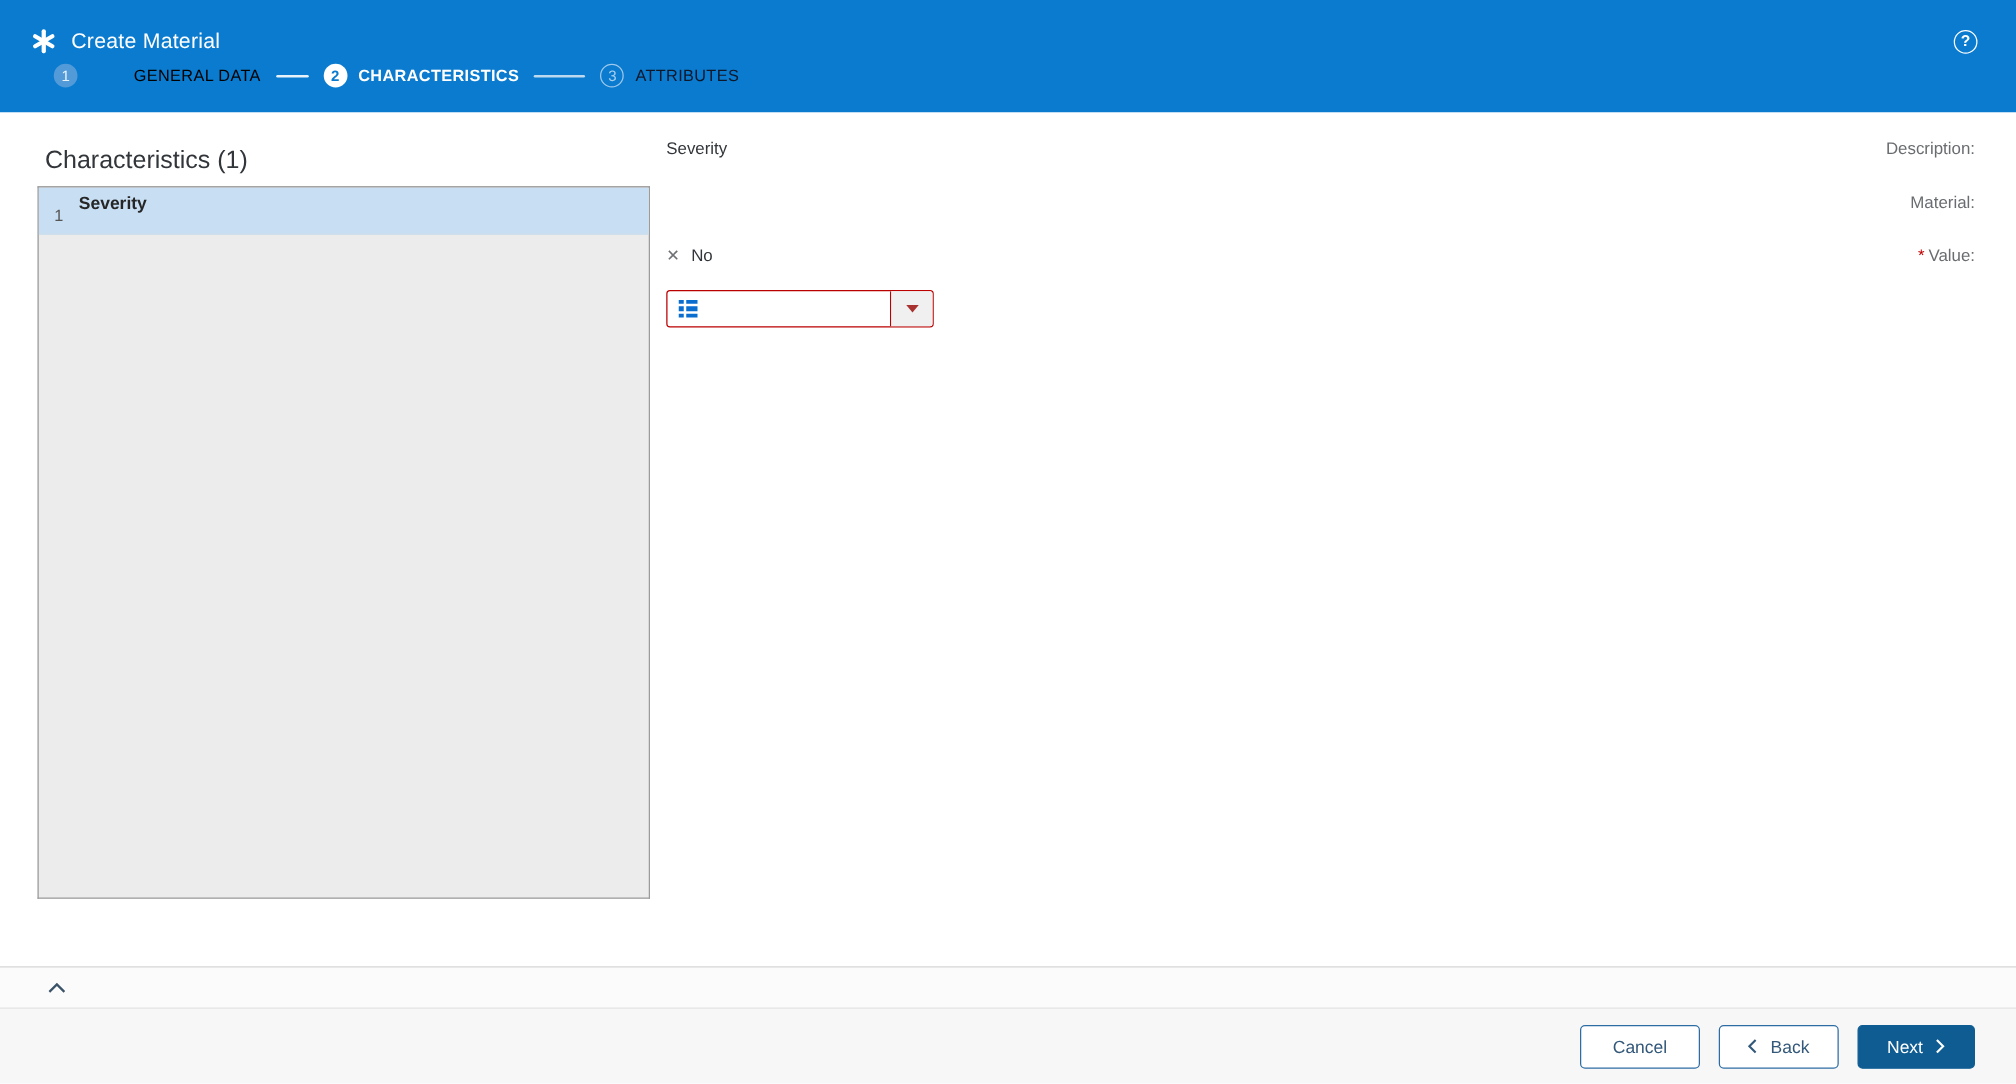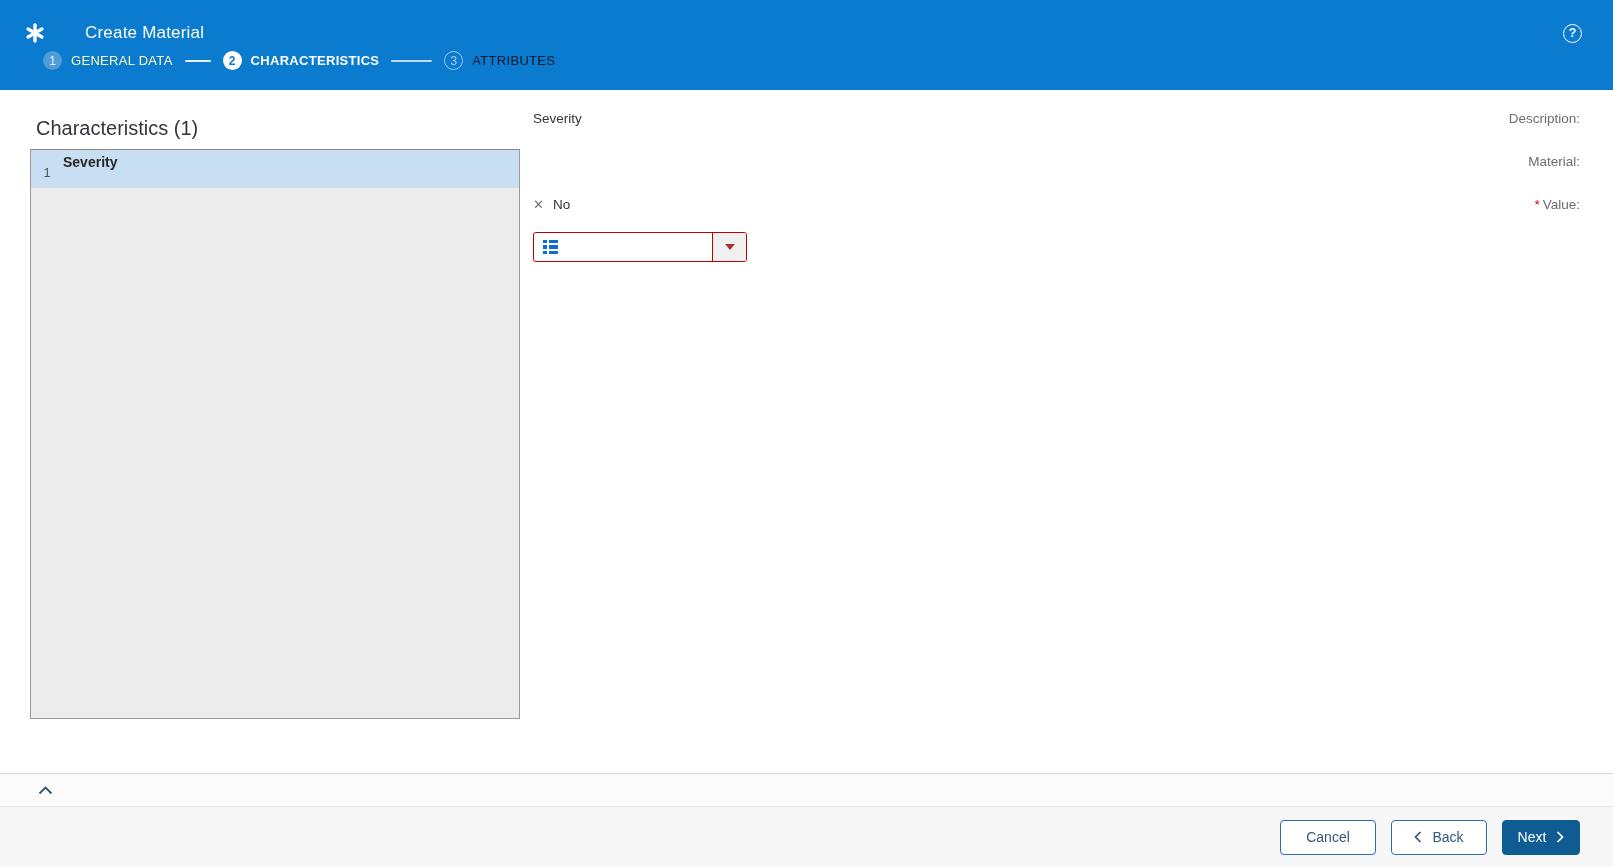--- a/index.html
+++ b/index.html
@@ -6,40 +6,40 @@
   html,body { width:1613px; height:867px; overflow:hidden; }
   body {
     font-family:"Liberation Sans", sans-serif;
     background:#ffffff;
     display:flex; flex-direction:column;
     color:#32363a;
   }
 
   
   .app-header { background:#0a7bce; height:90px; flex:none; padding:0 25px; }
-  .header-top { display:flex; align-items:center; height:44px; padding-top:22px;gap:28px; }
+  .header-top { display:flex; align-items:center; height:44px; padding-top:22px; }
   .create-icon { width:20px; height:20px; flex:none; display:flex; }
   .header-title { color:#fff; font-size:17px; margin-left:12px; flex:1; font-weight:400; letter-spacing:.2px; }
   .help-btn {
     width:19px; height:19px; border:1.5px solid #fff; border-radius:50%;
     color:#fff; font-size:12.5px; font-weight:700;
     display:flex; align-items:center; justify-content:center; cursor:pointer;
     margin-right:6px;
   }
 
   
   .wizard { display:flex; align-items:center; margin-left:18px; margin-top:7px; }
   .step { display:flex; align-items:center; gap:9px; cursor:pointer; }
   .step-circle {
     width:19px; height:19px; border-radius:50%;
     display:flex; align-items:center; justify-content:center; font-size:12px;
   }
   .step-label { font-size:13px; letter-spacing:.3px; }
   .step.visited  .step-circle { background:#539bd8; color:#e9f3fb; }
-  .step.visited  .step-label  { color:#fef9c3; }
+  .step.visited  .step-label  { color:#000000;margin-left:36px; }
   .step.current  .step-circle { background:#ffffff; color:#0a7bce; font-weight:700; }
   .step.current  .step-label  { color:#ffffff; font-weight:700; }
   .step.upcoming .step-circle { background:transparent; border:1px solid #9fc9ec; color:#a9d0ef; }
   .step.upcoming .step-label  { color:#0f172a; }
   .connector { height:2px; border-radius:1px; }
   .connector.c1 { width:26px; margin:0 12px; background:#e8f2fa; }
   .connector.c2 { width:41px; margin:0 12px; background:#bcd9f0; }
 
   
   .content { flex:1; display:flex; padding:0 33px 0 30px; background:#fff; min-height:0; }
@@ -95,21 +95,21 @@
   
   .footer {
     flex:none; height:61px; background:#f7f7f7; border-top:1px solid #e4e4e4;
     display:flex; align-items:center; justify-content:flex-end; gap:15px; padding:16px 33px;
   }
   .btn {
     height:35px; border-radius:4px; font-family:inherit; font-size:14px;
     display:inline-flex; align-items:center; justify-content:center; gap:10px; cursor:pointer;
   }
   .btn-secondary { width:96px; background:#fff; border:1px solid #2e6da4; color:#33587a; }
-  .btn-primary   { width:78px; background:#0e5c92; border:1px solid #0e5c92; color:#fff; }
+  .btn-primary   { width:94px; background:#0e5c92; border:1px solid #0e5c92; color:#fff; }
   .chev { display:flex; }
 </style>
 </head>
 <body>
 
 <header class="app-header">
   <div class="header-top">
     <span class="create-icon">
       <svg viewBox="0 0 20 20" width="20" height="20">
         <g stroke="#ffffff" stroke-width="3.4" stroke-linecap="round">

